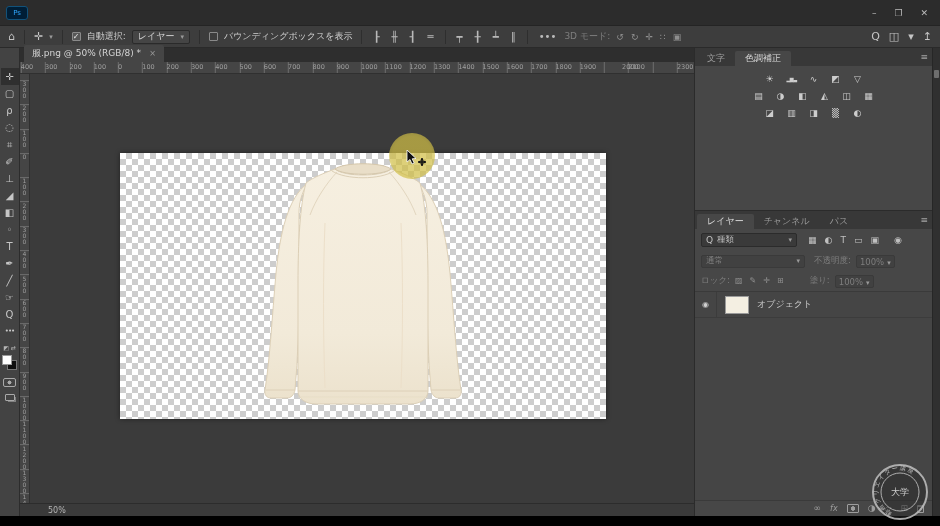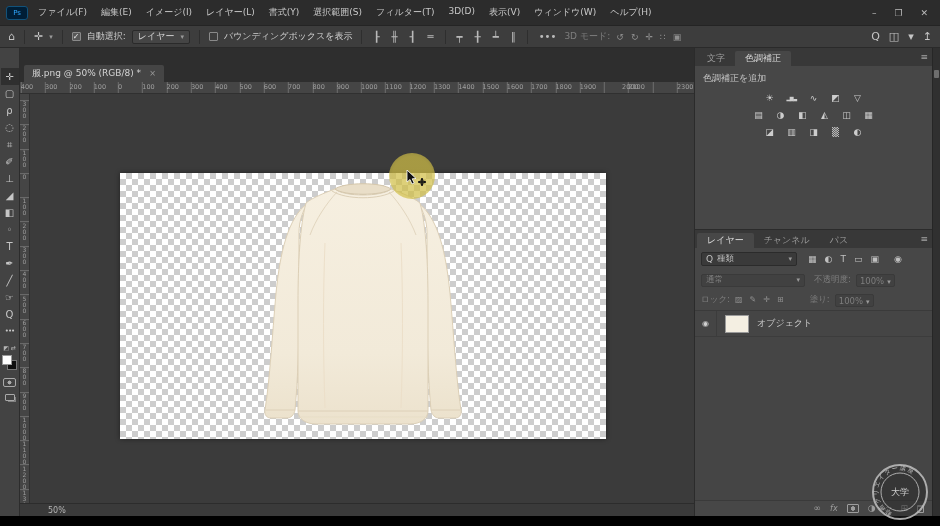--- a/index.html
+++ b/index.html
@@ -28,21 +28,21 @@
   .tool{width:18px;height:17px;display:flex;align-items:center;justify-content:center;font-size:10px;color:#c6c6c6;line-height:1;}
   .tool.selected{background:#2f2f2f;}
   .tool .tiny{font-size:7px;letter-spacing:-1px;}
   .swatches{margin-top:4px;position:relative;width:16px;height:17px;}
   .fgsw{position:absolute;left:0;top:0;width:10px;height:10px;background:#fff;border:1px solid #999;z-index:2;}
   .bgsw{position:absolute;left:5px;top:5px;width:10px;height:10px;background:#101010;border:1px solid #777;}
   .qmask-css{width:13px;height:9px;border:1px solid #a9a9a9;border-radius:2px;background:radial-gradient(circle,#a9a9a9 0 1.8px,transparent 2.2px);margin-top:6px;}
   .smode-css{width:10px;height:7px;border:1px solid #a9a9a9;border-radius:1px;box-shadow:2px 2px 0 -1px #818181;margin-top:7px;}
   
   .docarea{flex:1;display:flex;flex-direction:column;min-width:0;}
-  .tabbar{height:34px;background:#2e2e2e;display:flex;align-items:flex-end;padding-left:4px;flex:0 0 auto;}
+  .tabbar{height:14px;background:#2e2e2e;display:flex;align-items:flex-end;padding-left:4px;flex:0 0 auto;}
   .doctab{height:17px;background:#454545;display:flex;align-items:center;gap:8px;padding:0 8px;font-size:9px;color:#d4d4d4;border-radius:2px 2px 0 0;}
   .doctab .close{color:#9a9a9a;font-size:8px;}
   .hruler{height:12px;background:#454545;border-bottom:1px solid #303030;position:relative;overflow:hidden;flex:0 0 auto;
     background-image:repeating-linear-gradient(90deg,#6d6d6d 0 1px,transparent 1px 24.3px);background-position:0.8px 0;}
   .hlabel{position:absolute;top:1px;font-size:6.5px;color:#9f9f9f;white-space:nowrap;}
   .canvasregion{flex:1;position:relative;background:#3b3b3b;overflow:hidden;}
   .vruler{position:absolute;left:0;top:0;bottom:0;width:10px;background:#454545;border-right:1px solid #303030;overflow:hidden;
     background-image:repeating-linear-gradient(180deg,#6d6d6d 0 1px,transparent 1px 24.3px);background-position:0 6.1px;}
   .vlabel{position:absolute;left:1px;font-size:6px;color:#9f9f9f;writing-mode:vertical-rl;text-orientation:upright;letter-spacing:-1px;}
   .canvas{position:absolute;left:100px;top:79px;width:486px;height:266px;background-color:#fff;
@@ -88,33 +88,20 @@
   .blackbar{height:10px;background:#000;flex:0 0 auto;}
   .watermark{position:absolute;right:10px;bottom:4px;opacity:.9;}
 </style>
 </head>
 <body>
 
 <div class="app">
 
   <div class="titlebar">
     <div class="pslogo">Ps</div>
-    <div class="menus">
-        <span class="menu-item">ファイル(F)</span>
-        <span class="menu-item">編集(E)</span>
-        <span class="menu-item">イメージ(I)</span>
-        <span class="menu-item">レイヤー(L)</span>
-        <span class="menu-item">書式(Y)</span>
-        <span class="menu-item">選択範囲(S)</span>
-        <span class="menu-item">フィルター(T)</span>
-        <span class="menu-item">3D(D)</span>
-        <span class="menu-item">表示(V)</span>
-        <span class="menu-item">ウィンドウ(W)</span>
-        <span class="menu-item">ヘルプ(H)</span>
-      </div>
     <div class="win-controls">
       <span>–</span>
       <span>❐</span>
       <span>✕</span>
     </div>
   </div>
 
   <div class="optionsbar">
     <span class="ob-icon">⌂</span>
     <span class="ob-sep"></span>
@@ -339,21 +326,20 @@
 
     <div class="dock">
       <div class="ptabs">
         <span style="display:flex;align-items:flex-end;">
             <span class="ptab">文字</span>
             <span class="ptab active">色調補正</span>
           </span>
         <span class="pmenu">≡</span>
       </div>
       <div class="adjcontent">
-        <div class="adjlabel">色調補正を追加</div>
         <div>
             <div class="adjrow">
               <span class="adj-icon">
                 <span>☀</span>
               </span>
               <span class="adj-icon">
                 <span class="multi">▂▆▃</span>
               </span>
               <span class="adj-icon">
                 <span>∿</span>

